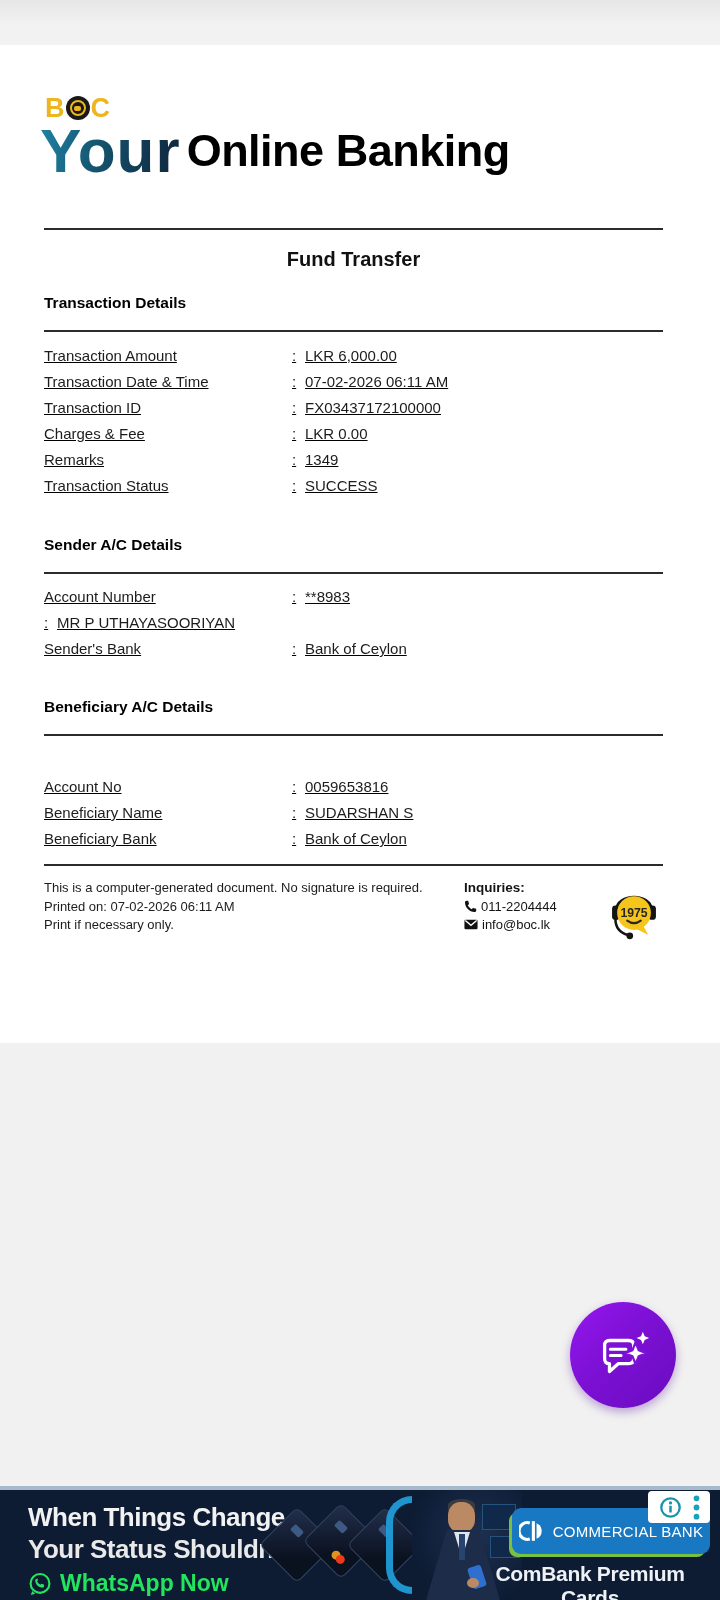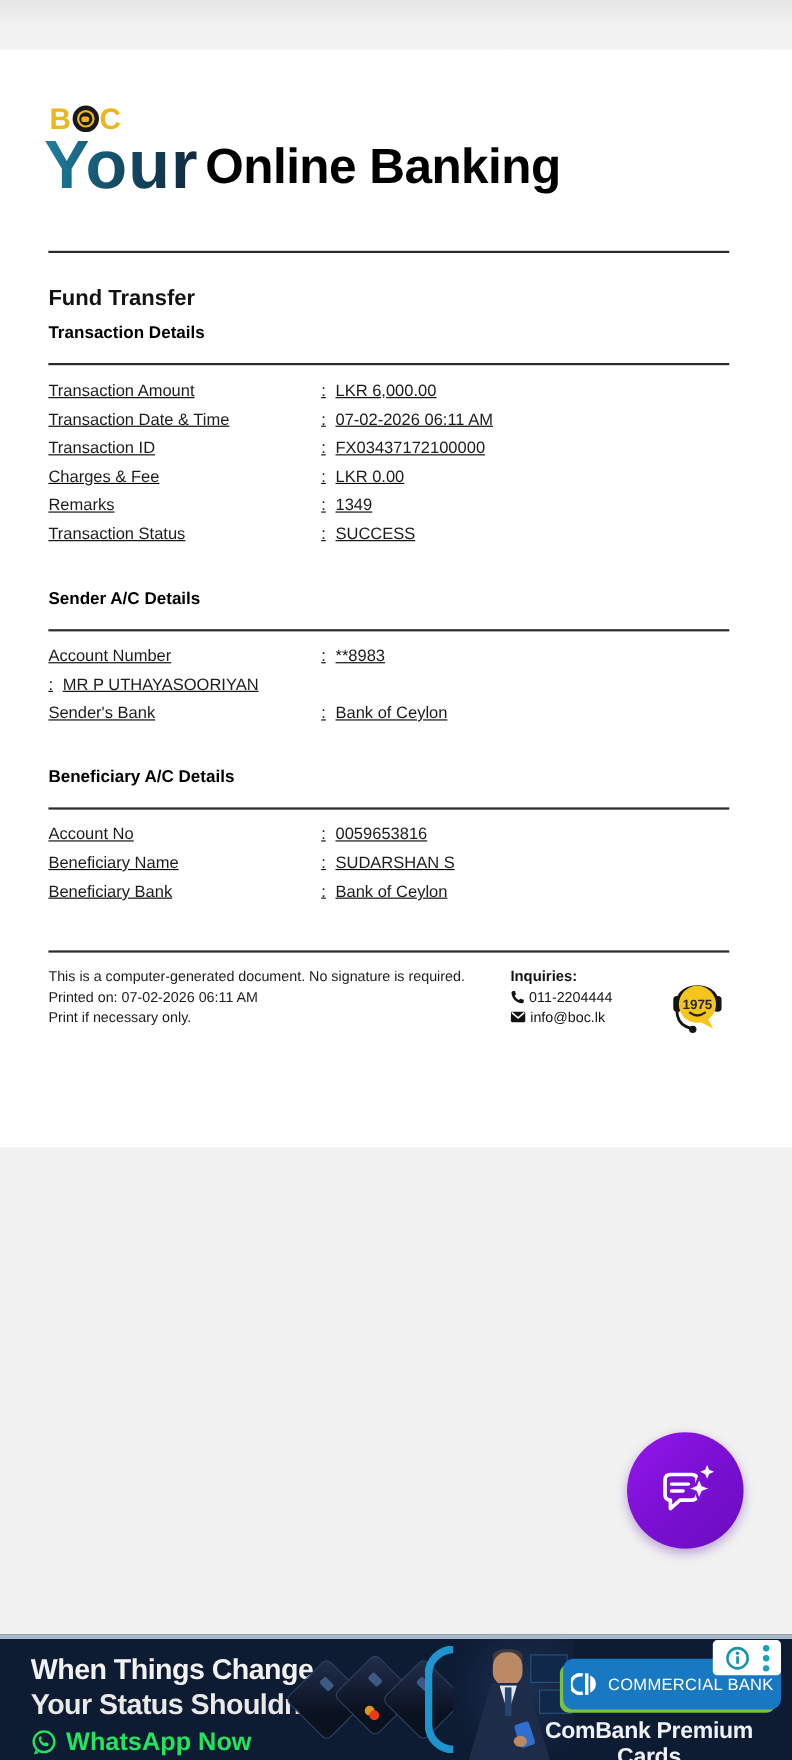--- a/index.html
+++ b/index.html
@@ -27,21 +27,21 @@
   .flex-text { font-size:62px; font-weight:bold; line-height:0.95; letter-spacing:1px; color:#14506B; }
   @supports ((-webkit-background-clip:text) or (background-clip:text)) {
     .flex-text { background:linear-gradient(100deg,#1E7D9E 5%,#14506B 45%,#102C42 90%);
       -webkit-background-clip:text; background-clip:text; color:transparent; }
   }
   .product-text { font-size:45px; font-weight:bold; color:#000000; margin-left:6px; letter-spacing:-0.5px;
     padding-bottom:4px; }
 
   
   .rule { position:absolute; left:44px; width:619px; height:0; border-top:2px solid #2b2b2b; }
-  .doc-title { position:absolute; left:44px; width:619px; top:260px;
+  .doc-title { position:absolute; left:44px; width:619px; text-align:center; top:248px;
     font-size:20px; font-weight:bold; color:#111; }
   .section-heading { position:absolute; left:44px; width:619px; font-size:15.5px; font-weight:bold; color:#000; }
   .rows { position:absolute; left:44px; width:619px;text-decoration:underline; }
   .row { display:flex; height:26px; line-height:26px; font-size:15px; color:#1c1c1c; }
   .row .lbl { width:248px; flex:0 0 248px; }
   .row .col { width:13px; flex:0 0 13px; }
   .row .val { flex:1; }
 
   
   .footer-notes { position:absolute; left:44px; top:879px; width:410px; font-size:13px; color:#1c1c1c; line-height:18.5px; }
@@ -170,21 +170,21 @@
     </div>
     <div class="row">
       <span class="lbl">Sender's Bank</span>
       <span class="col">:</span>
       <span class="val">Bank of Ceylon</span>
     </div>
   </div>
 
   <div class="section-heading" style="top:698px">Beneficiary A/C Details</div>
   <div class="rule" style="top:734px"></div>
-  <div class="rows" style="top:746px">
+  <div class="rows" style="top:774px">
     <div class="row">
       <span class="lbl">Account No</span>
       <span class="col">:</span>
       <span class="val">0059653816</span>
     </div>
     <div class="row">
       <span class="lbl">Beneficiary Name</span>
       <span class="col">:</span>
       <span class="val">SUDARSHAN S</span>
     </div>

